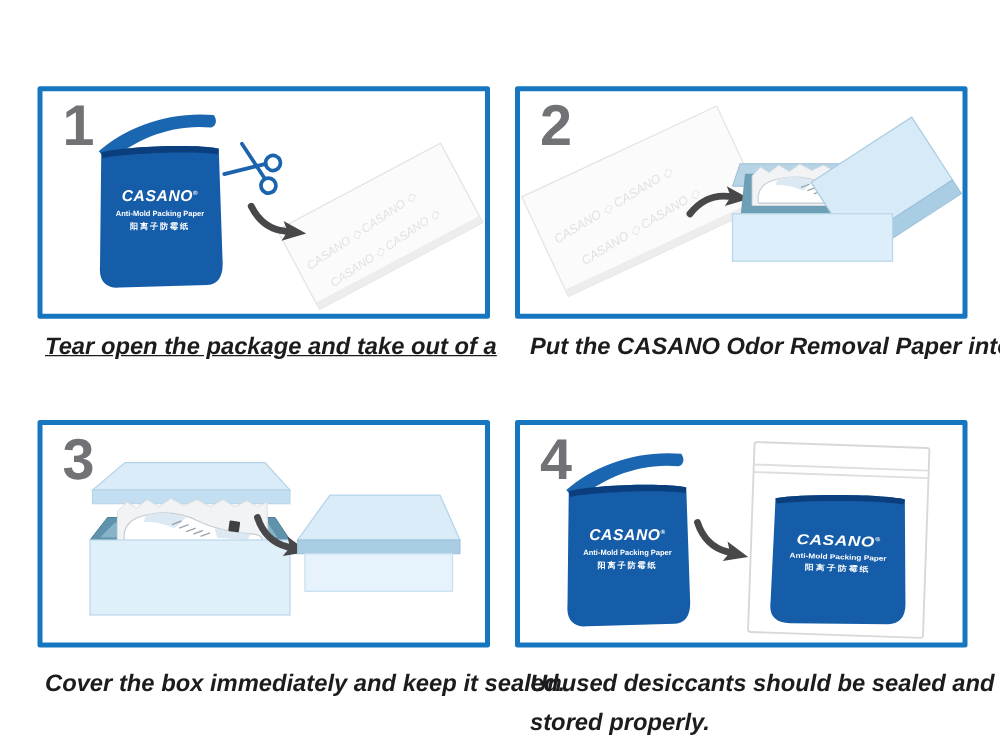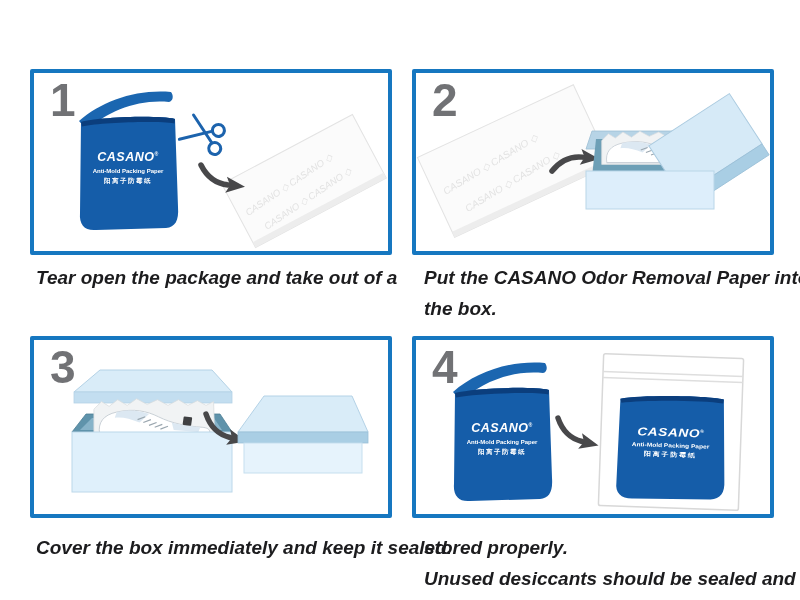--- a/index.html
+++ b/index.html
@@ -18,21 +18,21 @@
   .step-number{
     position:absolute;left:16px;top:2px;
     font-size:46px;font-weight:bold;color:#717275;line-height:1.1;
   }
   .art{position:absolute;left:0;top:0;width:100%;height:100%;}
   .caption{
     position:absolute;width:372px;color:#1c1c1e;
     font-size:19px;font-weight:bold;font-style:italic;line-height:31px;
   }
   .caption .cap-line{white-space:nowrap;}
-  .cap1{left:36px;top:262px;}
+  .cap1{left:36px;top:262px;text-decoration:underline;}
   .cap2{left:424px;top:262px;}
   .cap3{left:36px;top:532px;}
   .cap4{left:424px;top:532px;}
 </style>
 </head>
 <body>
 
 <div class="page">
 
   <svg style="position:absolute;width:0;height:0" aria-hidden="true">
@@ -153,23 +153,22 @@
         <use href="#bag-core" transform="translate(-55,-38) scale(1.1,0.92)"></use>
       </g>
     </svg>
   </section>
 
   <div class="caption cap1">
     <div class="cap-line">Tear open the package and take out of a</div>
   </div>
   <div class="caption cap2">
     <div class="cap-line">Put the CASANO Odor Removal Paper into</div>
-    <div class="cap-line">the box.</div>
   </div>
   <div class="caption cap3">
     <div class="cap-line">Cover the box immediately and keep it sealed.</div>
   </div>
   <div class="caption cap4">
+    <div class="cap-line">Unused desiccants should be sealed and</div>
     <div class="cap-line">stored properly.</div>
-    <div class="cap-line">Unused desiccants should be sealed and</div>
   </div>
 
 </div>
 
 </body></html>

